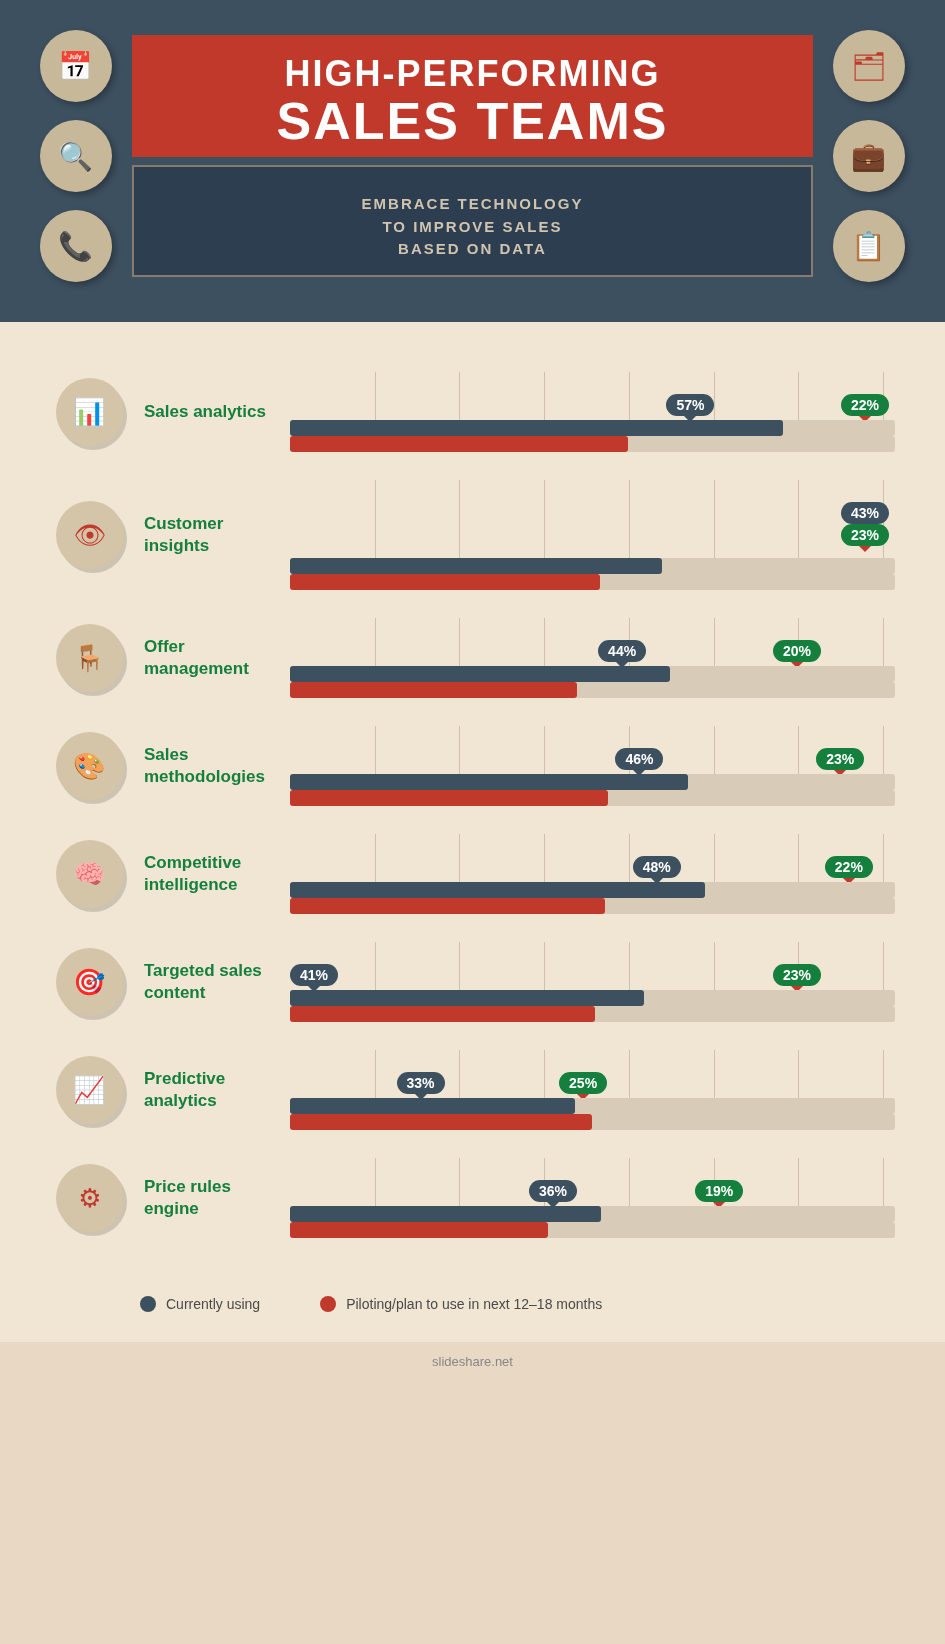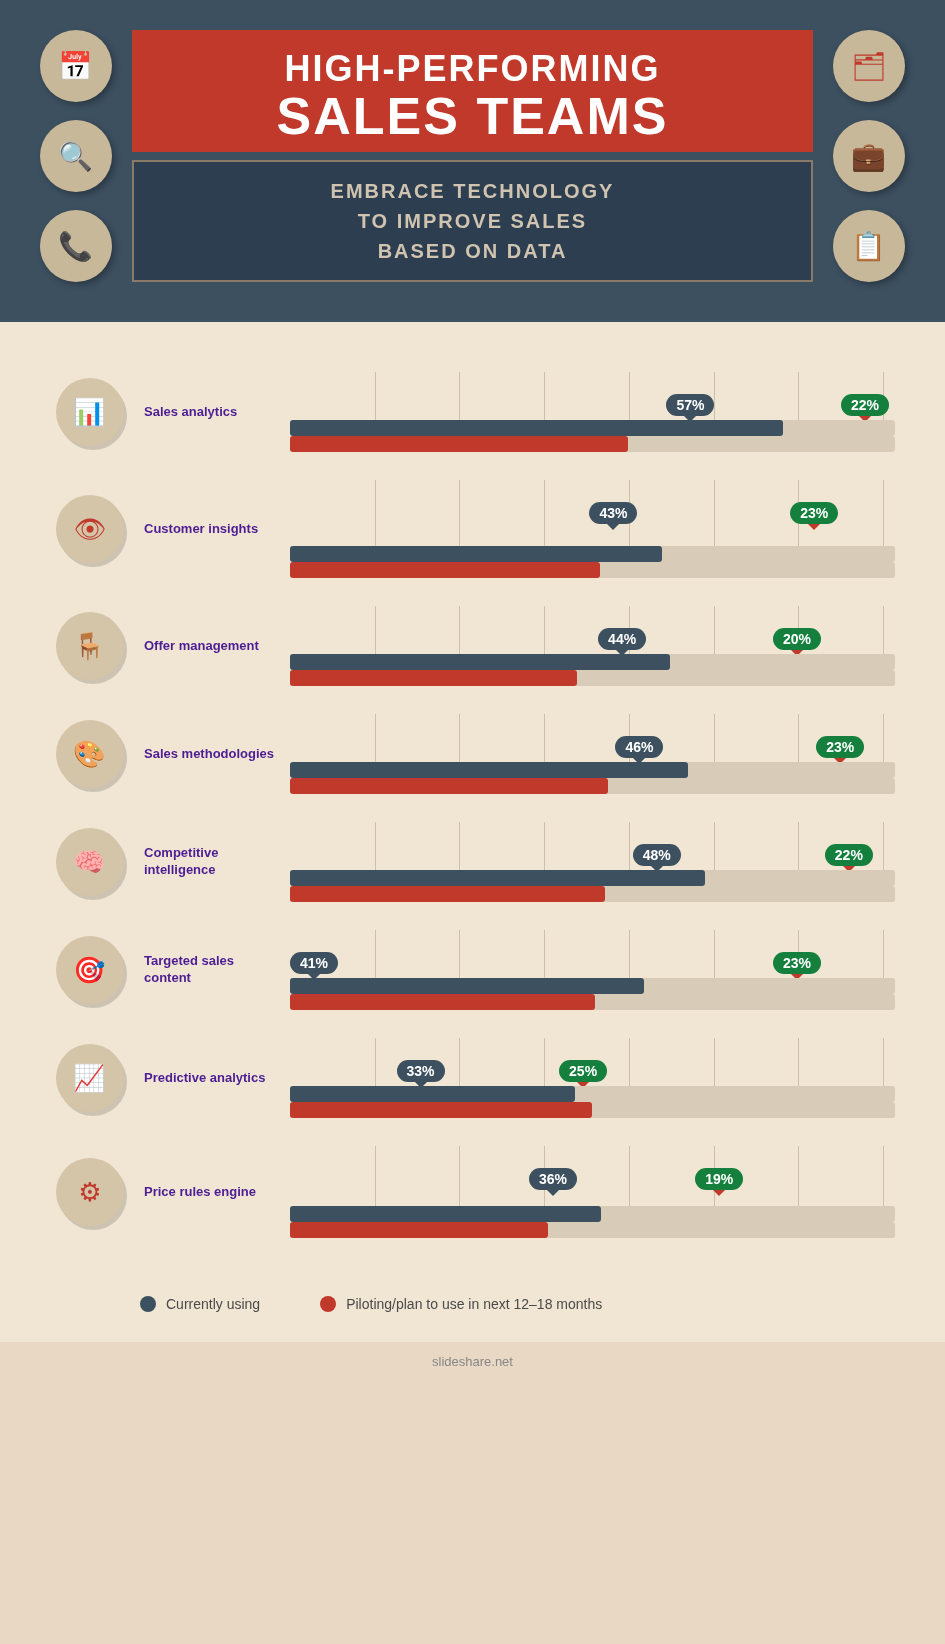--- a/index.html
+++ b/index.html
@@ -69,26 +69,27 @@
       letter-spacing: 2px;
       text-transform: uppercase;
       line-height: 1;
     }
     .header-subtitle-box {
       background: #2c3e50;
       border: 2px solid #8a7a6a;
       padding: 14px 24px;
     }
     .header-subtitle {
-      font-size: 20px;
+      font-size: 15px;
       font-weight: 700;
       color: #d0c4b0;
       letter-spacing: 2px;
       text-transform: uppercase;
       line-height: 1.5;
+      margin-top: 12px;
     }
 
     
     .main {
       background: #f0e6d3;
       padding: 40px 50px 30px;
     }
 
     
     .chart-area {
@@ -117,23 +118,23 @@
       align-items: center;
       justify-content: center;
       font-size: 26px;
       color: #c0392b;
       box-shadow: 3px 4px 0px rgba(0,0,0,0.15);
     }
 
     .row-label {
       width: 160px;
       min-width: 160px;
-      font-size: 13px;
+      font-size: 17px;
       font-weight: 600;
-      color: #4c1d95;
+      color: #15803d;
       padding: 0 14px;
       line-height: 1.3;
     }
 
     .bubble-label {
       display: inline-flex;
       align-items: center;
       justify-content: center;
       padding: 3px 10px;
       border-radius: 12px;
@@ -320,21 +321,21 @@
       <div class="vgrid" style="left:14%"></div>
       <div class="vgrid" style="left:28%"></div>
       <div class="vgrid" style="left:42%"></div>
       <div class="vgrid" style="left:56%"></div>
       <div class="vgrid" style="left:70%"></div>
       <div class="vgrid" style="left:84%"></div>
       <div class="vgrid" style="left:98%"></div>
 
       <div class="bars-inner">
 
-        <div style="display:flex; align-items:flex-end; margin-bottom:22px; position:relative;">
+        <div style="display:flex; align-items:flex-end; margin-bottom:12px; position:relative;flex-direction:column;">
           <div style="width:58.42857142857143%; display:flex; justify-content:flex-end;">
             <div class="bubble-label bubble-dark">43%</div>
           </div>
           <div style="width:32.857142857142854%; display:flex; justify-content:flex-end; margin-left:2px;">
             <div class="bubble-label bubble-red">23%</div>
           </div>
         </div>
 
         <div class="bar-track">
           <div class="bar-fill-dark" style="width:61.42857142857143%;"></div>
@@ -536,21 +537,21 @@
       <div class="vgrid" style="left:14%"></div>
       <div class="vgrid" style="left:28%"></div>
       <div class="vgrid" style="left:42%"></div>
       <div class="vgrid" style="left:56%"></div>
       <div class="vgrid" style="left:70%"></div>
       <div class="vgrid" style="left:84%"></div>
       <div class="vgrid" style="left:98%"></div>
 
       <div class="bars-inner">
 
-        <div style="display:flex; align-items:flex-end; margin-bottom:16px; position:relative;">
+        <div style="display:flex; align-items:flex-end; margin-bottom:4px; position:relative;">
           <div style="width:48.42857142857142%; display:flex; justify-content:flex-end;">
             <div class="bubble-label bubble-dark">36%</div>
           </div>
           <div style="width:27.142857142857142%; display:flex; justify-content:flex-end; margin-left:2px;">
             <div class="bubble-label bubble-red">19%</div>
           </div>
         </div>
 
         <div class="bar-track">
           <div class="bar-fill-dark" style="width:51.42857142857142%;"></div>

